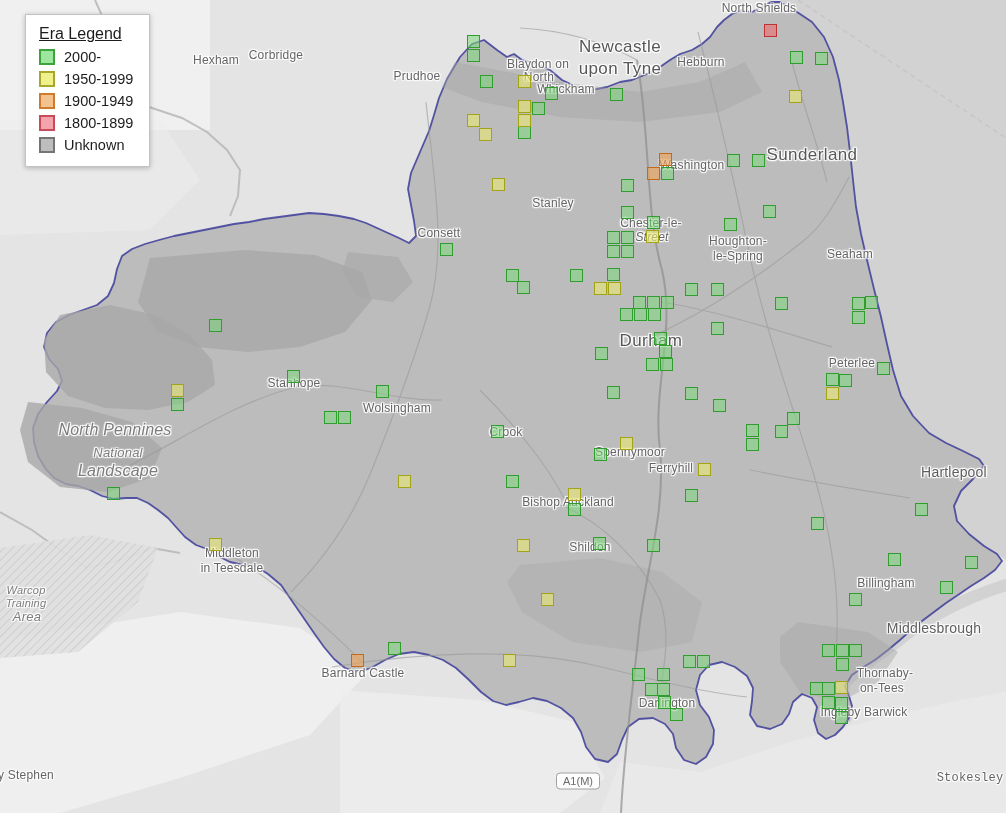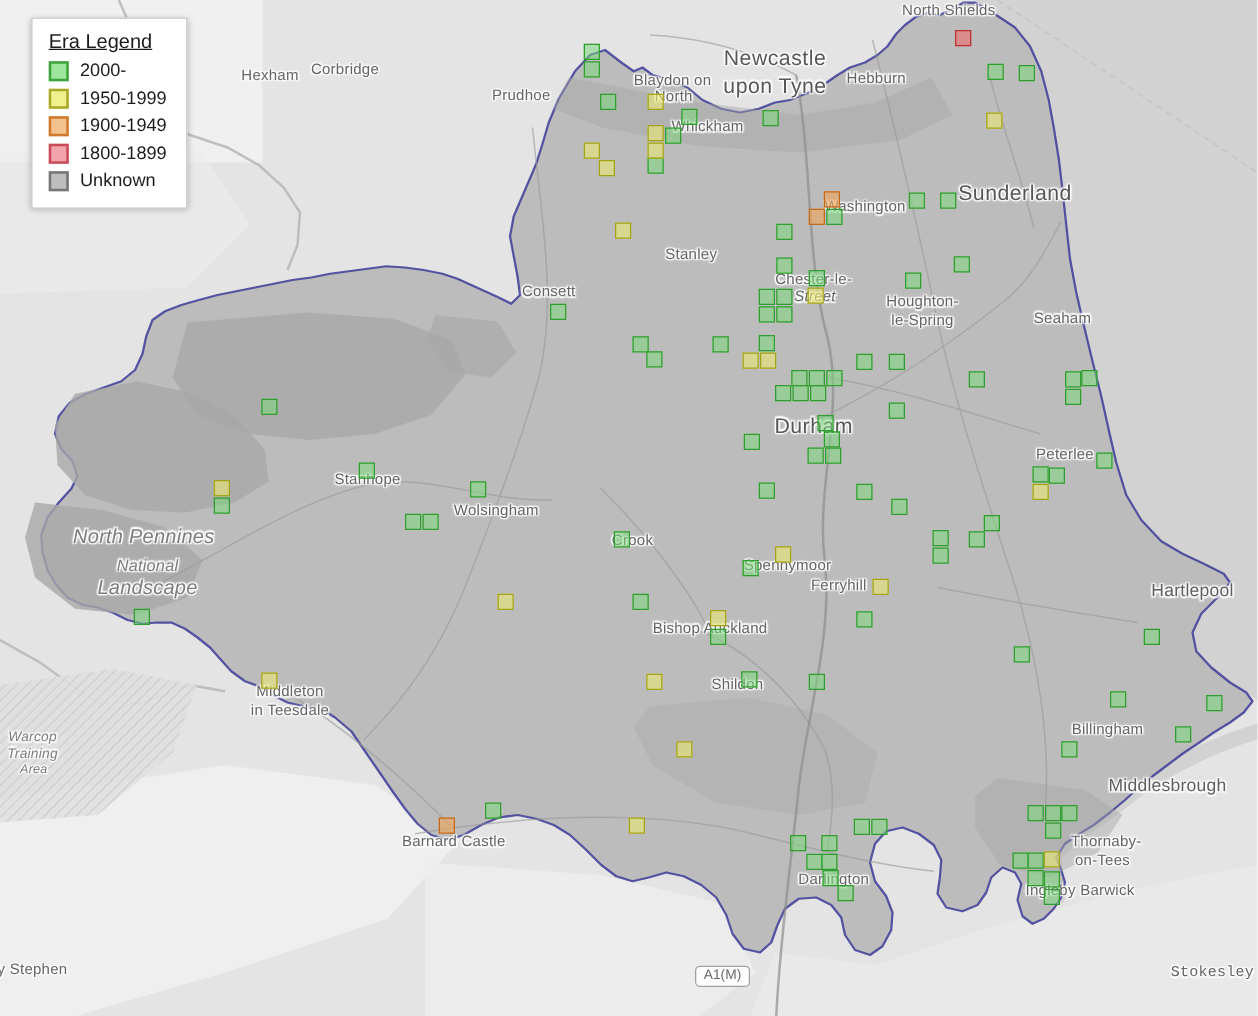--- a/index.html
+++ b/index.html
@@ -91,21 +91,21 @@
       <div class="maplabel city" style="left: 651px; top: 341px;">Durham</div>
       <div class="maplabel bigtown" style="left: 954px; top: 472px;">Hartlepool</div>
       <div class="maplabel bigtown" style="left: 934px; top: 628px;">Middlesbrough</div>
       <div class="maplabel" style="left: 759px; top: 8px;">North Shields</div>
       <div class="maplabel" style="left: 701px; top: 62px;">Hebburn</div>
       <div class="maplabel" style="left: 216px; top: 60px;">Hexham</div>
       <div class="maplabel" style="left: 276px; top: 55px;">Corbridge</div>
       <div class="maplabel" style="left: 417px; top: 76px;">Prudhoe</div>
       <div class="maplabel" style="left: 538px; top: 64px;">Blaydon on</div>
       <div class="maplabel" style="left: 539px; top: 77px;">North</div>
-      <div class="maplabel" style="left: 566px; top: 101px;">Whickham</div>
+      <div class="maplabel" style="left: 566px; top: 89px;">Whickham</div>
       <div class="maplabel" style="left: 692px; top: 165px;">Washington</div>
       <div class="maplabel" style="left: 553px; top: 203px;">Stanley</div>
       <div class="maplabel" style="left: 439px; top: 233px;">Consett</div>
       <div class="maplabel" style="left: 651px; top: 223px;">Chester-le-</div>
       <div class="maplabel" style="left: 652px; top: 237px; font-style: italic;">Street</div>
       <div class="maplabel" style="left: 738px; top: 241px;">Houghton-</div>
       <div class="maplabel" style="left: 738px; top: 256px;">le-Spring</div>
       <div class="maplabel" style="left: 850px; top: 254px;">Seaham</div>
       <div class="maplabel" style="left: 294px; top: 383px;">Stanhope</div>
       <div class="maplabel" style="left: 397px; top: 408px;">Wolsingham</div>
@@ -123,21 +123,21 @@
       <div class="maplabel" style="left: 885px; top: 673px;">Thornaby-</div>
       <div class="maplabel" style="left: 882px; top: 688px;">on-Tees</div>
       <div class="maplabel" style="left: 864px; top: 712px;">Ingleby Barwick</div>
       <div class="maplabel" style="left: 970px; top: 778px; font-family: Liberation Mono, monospace;">Stokesley</div>
       <div class="maplabel" style="left: 26px; top: 775px;">y Stephen</div>
       <div class="maplabel area" style="left: 115px; top: 430px; font-size: 16px;">North Pennines</div>
       <div class="maplabel area" style="left: 118px; top: 452px; font-size: 13px;">National</div>
       <div class="maplabel area" style="left: 118px; top: 471px; font-size: 16px;">Landscape</div>
       <div class="maplabel area" style="left: 26px; top: 590px; font-size: 11px;">Warcop</div>
       <div class="maplabel area" style="left: 26px; top: 603px; font-size: 11px;">Training</div>
-      <div class="maplabel area" style="left: 27px; top: 616px; font-size: 10px;">Area</div>
+      <div class="maplabel area" style="left: 27px; top: 616px; font-size: 13px;">Area</div>
     </div>
   <div class="layer">
       <div class="marker" title="2000-" style="left: 467px; top: 35px; background: rgba(126, 217, 126, 0.55); border-color: rgb(47, 158, 47);"></div>
       <div class="marker" title="2000-" style="left: 467px; top: 49px; background: rgba(126, 217, 126, 0.55); border-color: rgb(47, 158, 47);"></div>
       <div class="marker" title="2000-" style="left: 480px; top: 75px; background: rgba(126, 217, 126, 0.55); border-color: rgb(47, 158, 47);"></div>
       <div class="marker" title="2000-" style="left: 545px; top: 87px; background: rgba(126, 217, 126, 0.55); border-color: rgb(47, 158, 47);"></div>
       <div class="marker" title="2000-" style="left: 610px; top: 88px; background: rgba(126, 217, 126, 0.55); border-color: rgb(47, 158, 47);"></div>
       <div class="marker" title="2000-" style="left: 532px; top: 102px; background: rgba(126, 217, 126, 0.55); border-color: rgb(47, 158, 47);"></div>
       <div class="marker" title="2000-" style="left: 518px; top: 126px; background: rgba(126, 217, 126, 0.55); border-color: rgb(47, 158, 47);"></div>
       <div class="marker" title="2000-" style="left: 621px; top: 179px; background: rgba(126, 217, 126, 0.55); border-color: rgb(47, 158, 47);"></div>

